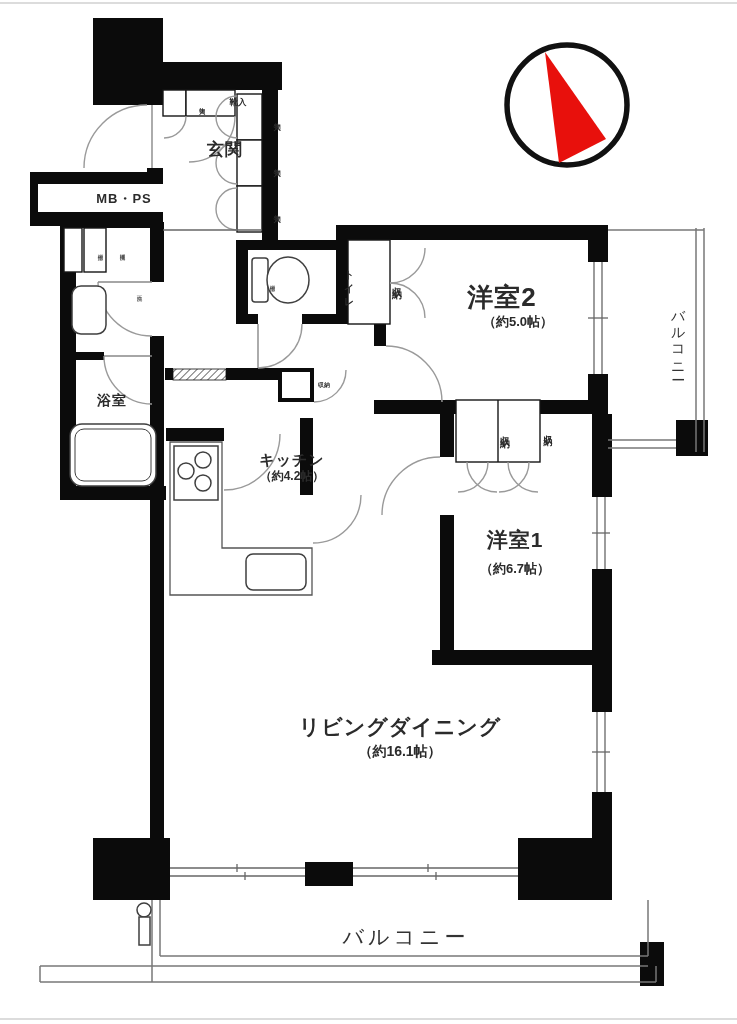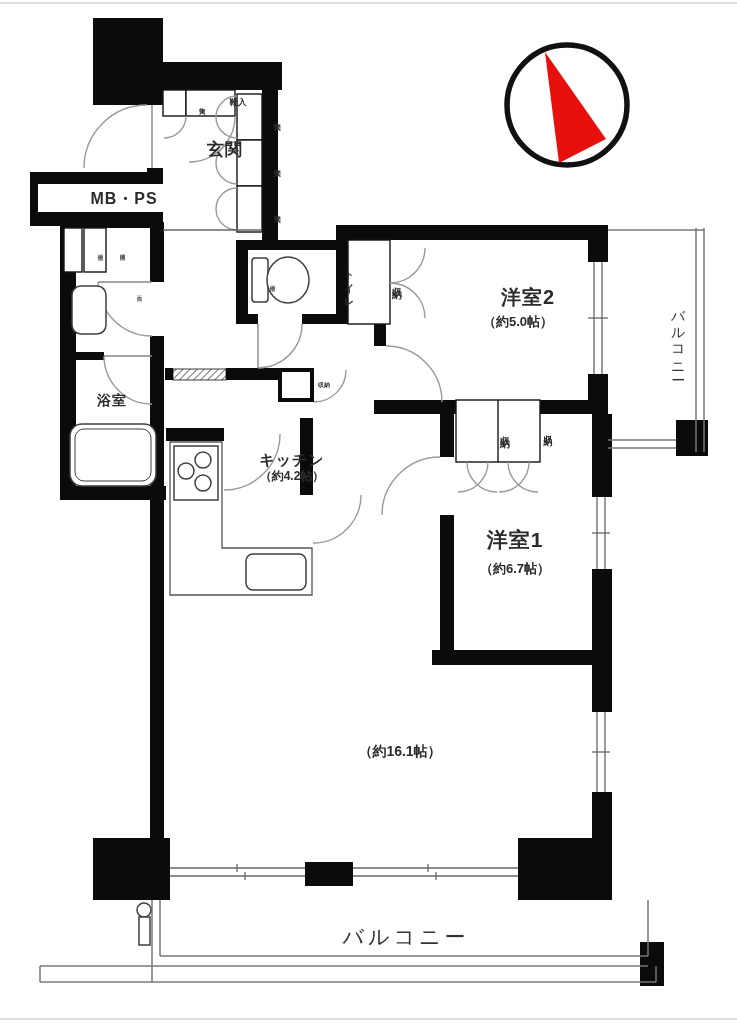--- a/index.html
+++ b/index.html
@@ -170,34 +170,35 @@
       <rect x="139" y="917" width="11" height="28"></rect>
     </g>
 
     <g>
       <circle cx="567" cy="105" r="60" fill="#ffffff" stroke-width="5.5" stroke="#111111"></circle>
       <polygon points="545,52 559,163 606,139" fill="#e8100c"></polygon>
     </g>
   </svg>
 
   <div class="lbl" style="left:197px;top:150px;font-size:17px;">玄関</div>
-  <div class="lbl" style="left:96px;top:199px;font-size:16px;">MB・PS</div>
+  <div class="lbl" style="left:96px;top:199px;font-size:13px;">MB・PS</div>
   <div class="lbl" style="left:84px;top:401px;font-size:14px;">浴室</div>
   <div class="lbl v" style="left:321px;top:283px;font-size:10px;">トイレ</div>
   <div class="lbl v light" style="left:245px;top:281px;font-size:5.5px;letter-spacing:0;">上部棚</div>
   <div class="lbl v light" style="left:73px;top:250px;font-size:5.5px;letter-spacing:0;">上部棚</div>
   <div class="lbl v light" style="left:95px;top:250px;font-size:5.5px;letter-spacing:0;">洗濯機</div>
   <div class="lbl v light" style="left:112px;top:291px;font-size:5.5px;letter-spacing:0;">洗面</div>
 
-  <div class="lbl" style="left:500px;top:297px;font-size:20px;text-align:center;">洋室2</div>
+  <div class="lbl" style="left:474px;top:297px;font-size:26px;text-align:center;">洋室2</div>
   <div class="lbl" style="left:490px;top:322px;font-size:13px;letter-spacing:0;">（約5.0帖）</div>
   <div class="lbl" style="left:487px;top:540px;font-size:21px;">洋室1</div>
   <div class="lbl" style="left:487px;top:569px;font-size:13px;letter-spacing:0;">（約6.7帖）</div>
   <div class="lbl" style="left:264px;top:460px;font-size:15px;">キッチン</div>
   <div class="lbl" style="left:264px;top:477px;font-size:12px;letter-spacing:0;">（約4.2帖）</div>
+  <div class="lbl" style="left:372px;top:727px;font-size:21px;">リビングダイニング</div>
   <div class="lbl" style="left:372px;top:752px;font-size:14px;letter-spacing:0;">（約16.1帖）</div>
 
   <div class="lbl v" style="left:650px;top:337px;font-size:14px;font-weight:400;color:#333;">バルコニー</div>
   <div class="lbl" style="left:378px;top:937px;font-size:21px;font-weight:400;color:#333;letter-spacing:4px;">バルコニー</div>
 
   <div class="lbl" style="left:210px;top:103px;font-size:8.5px;letter-spacing:0;">靴入</div>
   <div class="lbl v" style="left:174px;top:103px;font-size:6px;letter-spacing:0;">物入</div>
   <div class="lbl v" style="left:249px;top:117px;font-size:7px;letter-spacing:0;">物入</div>
   <div class="lbl v" style="left:249px;top:163px;font-size:7px;letter-spacing:0;">物入</div>
   <div class="lbl v" style="left:249px;top:209px;font-size:7px;letter-spacing:0;">物入</div>

